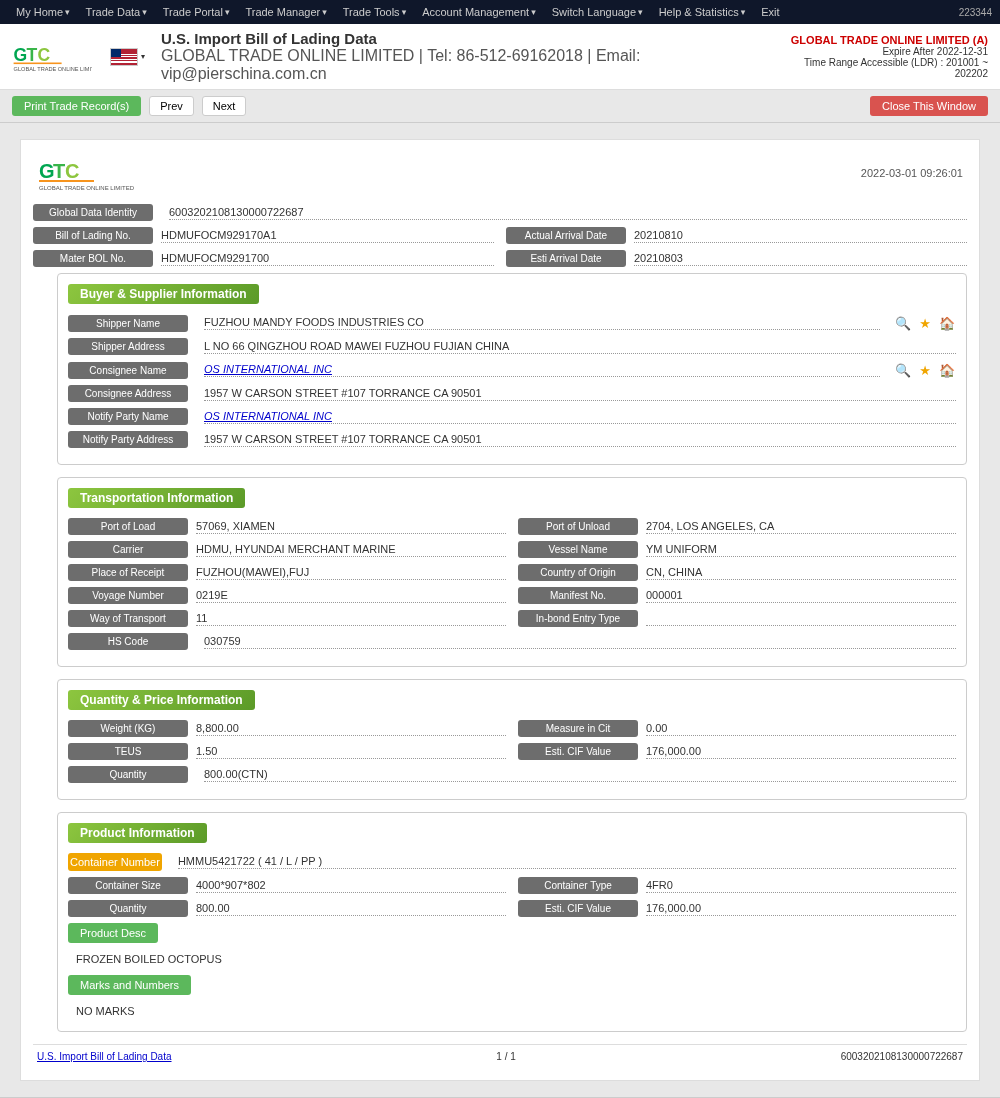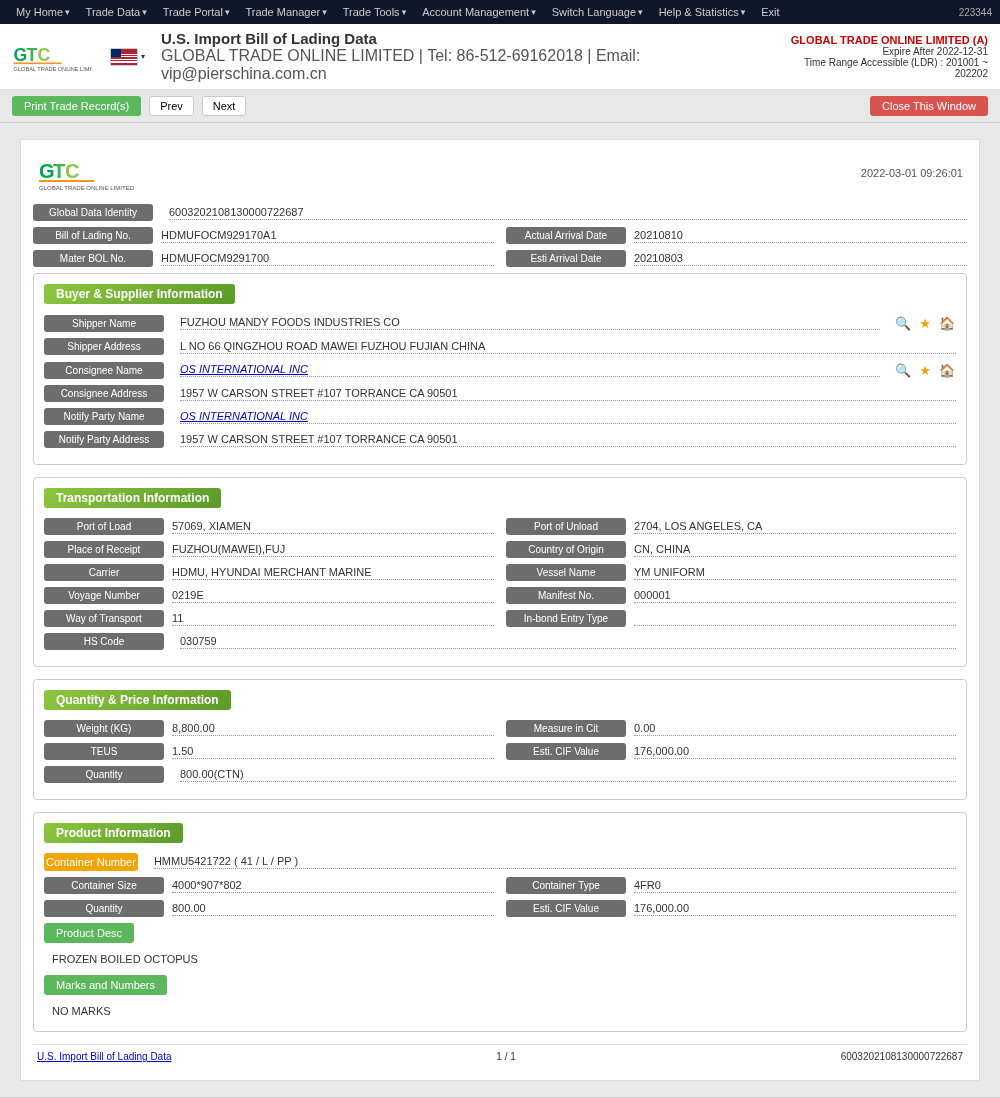--- a/index.html
+++ b/index.html
@@ -28,21 +28,21 @@
     .btn-nav { background: #fff; border: 1px solid #ccc; padding: 3px 10px; border-radius: 3px; cursor: pointer; font-size: 11px; }
     .toolbar-spacer { flex: 1; }
 
     
     .main-content { background: #fff; margin: 8px auto; padding: 12px; border: 1px solid #ddd; }
 
     
     .record-header { display: flex; justify-content: space-between; align-items: center; margin-bottom: 10px; padding: 0 4px; }
 
     
-    .section { border: 1px solid #ccc; border-radius: 4px; margin-bottom: 12px; padding: 10px; }
+    .section { border: 1px solid #ccc; border-radius: 4px; margin-bottom: 12px; padding: 10px; margin-left: 24px; }
     .section-title { display: inline-block; background: linear-gradient(135deg, #8dc63f, #5b9a28); color: #fff; padding: 3px 12px; border-radius: 3px; font-size: 12px; font-weight: bold; margin-bottom: 10px; }
 
     .full-row { display: flex; align-items: center; margin-bottom: 6px; gap: 8px; }
     .half-row { display: flex; gap: 12px; margin-bottom: 6px; }
     .half-col { display: flex; align-items: center; flex: 1; }
 
     .label-btn { background: #6d6d6d; color: #fff; padding: 3px 8px; border-radius: 3px; font-size: 10px; min-width: 120px; text-align: center; margin-right: 8px; white-space: nowrap; }
     .value-text { font-size: 11px; border-bottom: 1px dotted #999; flex: 1; padding-bottom: 1px; min-height: 14px; }
     .value-text.link { color: #00c; text-decoration: underline; font-style: italic; }
 
@@ -233,37 +233,37 @@
         <span class="value-text">57069, XIAMEN</span>
       </div>
       <div class="half-col">
         <span class="label-btn">Port of Unload</span>
         <span class="value-text">2704, LOS ANGELES, CA</span>
       </div>
     </div>
 
     <div class="half-row">
       <div class="half-col">
+        <span class="label-btn">Carrier</span>
+        <span class="value-text">HDMU, HYUNDAI MERCHANT MARINE</span>
+      </div>
+      <div class="half-col">
+        <span class="label-btn">Vessel Name</span>
+        <span class="value-text">YM UNIFORM</span>
+      </div>
+    </div>
+
+    <div class="half-row">
+      <div class="half-col">
         <span class="label-btn">Place of Receipt</span>
         <span class="value-text">FUZHOU(MAWEI),FUJ</span>
       </div>
       <div class="half-col">
         <span class="label-btn">Country of Origin</span>
         <span class="value-text">CN, CHINA</span>
-      </div>
-    </div>
-
-    <div class="half-row">
-      <div class="half-col">
-        <span class="label-btn">Carrier</span>
-        <span class="value-text">HDMU, HYUNDAI MERCHANT MARINE</span>
-      </div>
-      <div class="half-col">
-        <span class="label-btn">Vessel Name</span>
-        <span class="value-text">YM UNIFORM</span>
       </div>
     </div>
 
     <div class="half-row">
       <div class="half-col">
         <span class="label-btn">Voyage Number</span>
         <span class="value-text">0219E</span>
       </div>
       <div class="half-col">
         <span class="label-btn">Manifest No.</span>

